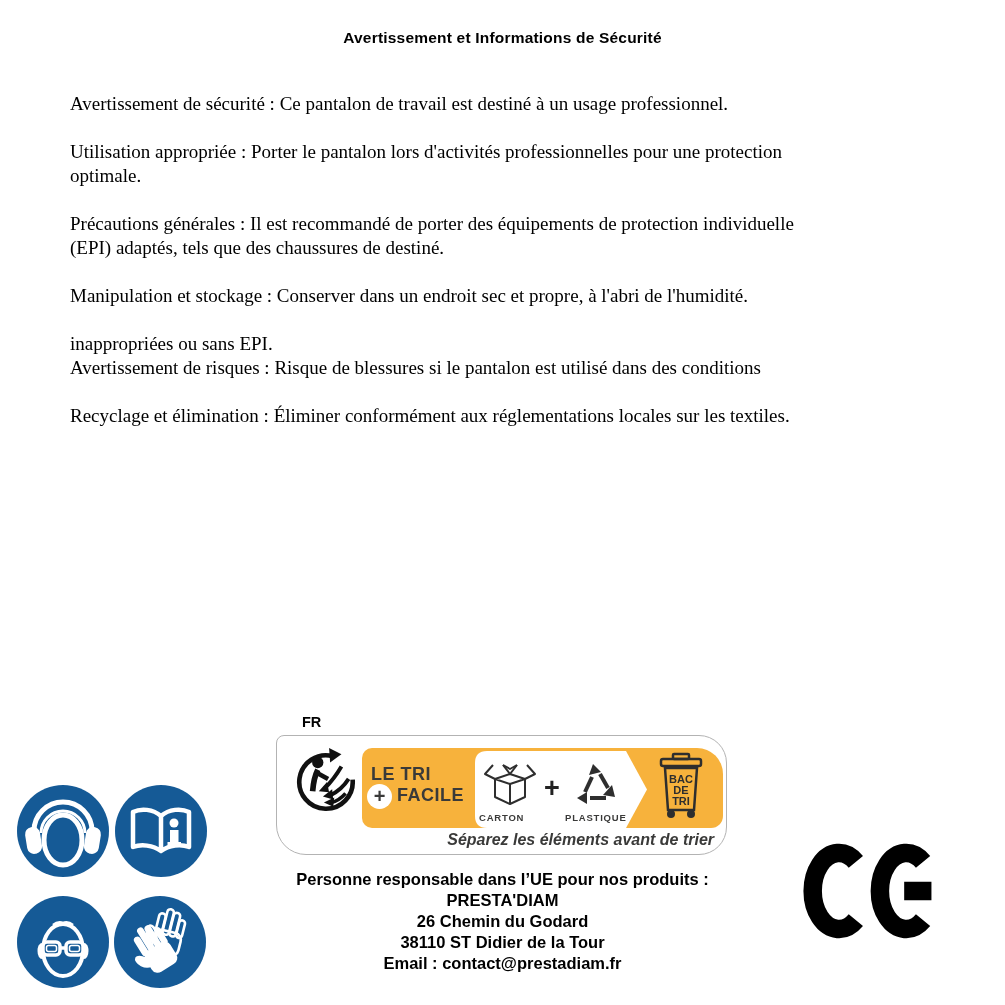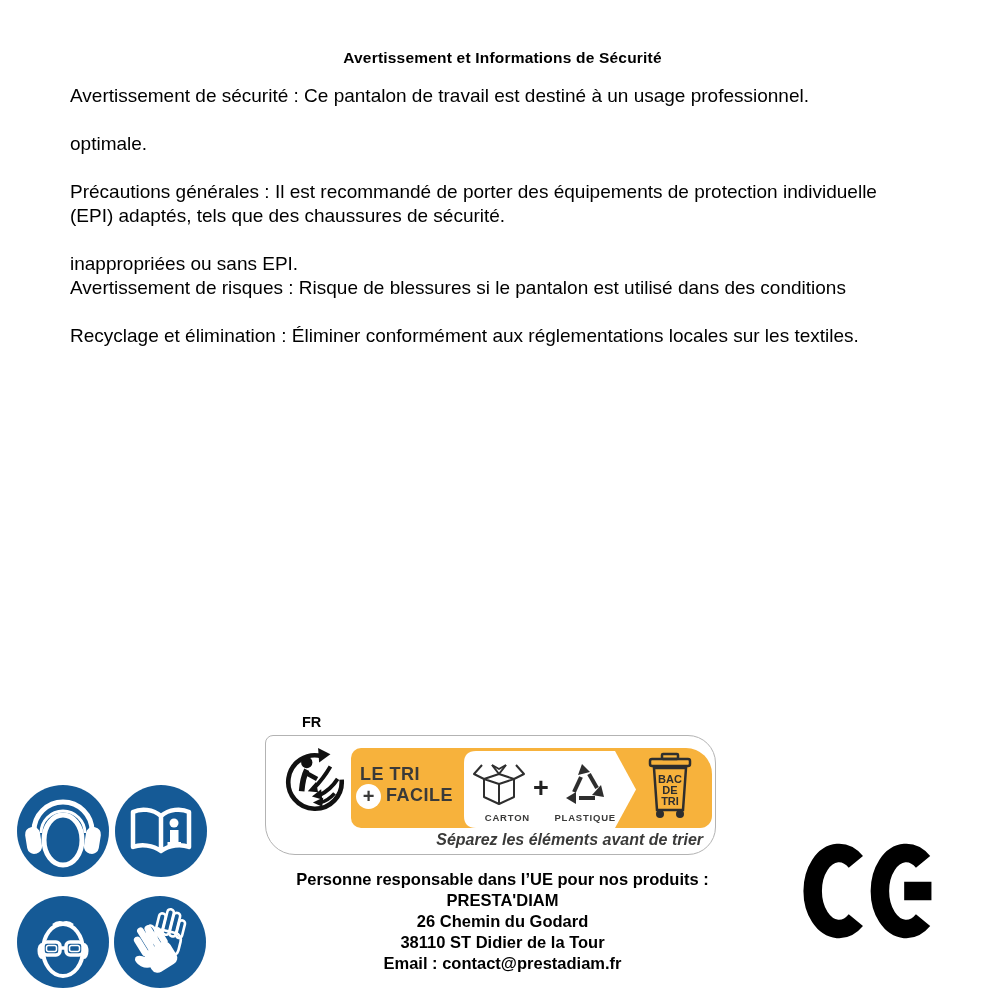--- a/index.html
+++ b/index.html
@@ -1,38 +1,38 @@
 <!DOCTYPE html>
 <html><head>
 <meta charset="utf-8">
 <style>
   html,body{margin:0;padding:0;background:#fff;}
   #page{position:relative;width:1005px;height:1005px;background:#fff;overflow:hidden;
         font-family:"Liberation Sans",sans-serif;color:#000;}
   .abs{position:absolute;}
   
-  #doc-title{left:0;top:29px;width:1005px;text-align:center;font-size:15.5px;font-weight:bold;letter-spacing:.2px;margin-top:20px;}
+  #doc-title{left:0;top:29px;width:1005px;text-align:center;font-size:15.5px;font-weight:bold;letter-spacing:.2px;}
   
   #body-text{left:70px;top:84px;width:880px;font-size:19px;line-height:24px;}
-  #body-text p{margin:0 0 24px 0;}
+  #body-text p{margin:8px 0 24px 0;font-family:Liberation Serif, serif;}
   #body-text .line{display:block;}
   
   #fr-code{left:278px;top:714px;font-size:14.5px;font-weight:bold;margin-left:24px;}
-  #tri-label{left:265px;top:735px;width:451px;height:120px;background:#fff;
+  #tri-label{left:276px;top:735px;width:451px;height:120px;background:#fff;
              border:1.5px solid #b3b3b3;border-radius:8px 28px 28px 30px;box-sizing:border-box;}
   #tri-yellow{left:85px;top:12px;width:361px;height:80px;background:#F7B23C;border-radius:10px 26px 12px 10px;}
   #triman{left:18px;top:9px;}
   #letri{left:94px;top:28px;font-size:18px;font-weight:900;color:#3a3a39;letter-spacing:.5px;}
   #plus-circle{left:90px;top:48px;width:25px;height:25px;background:#fff;border-radius:50%;
                text-align:center;line-height:25px;font-size:20px;font-weight:900;color:#3a3a39;}
   #facile{left:120px;top:49px;font-size:18px;font-weight:900;color:#3a3a39;letter-spacing:.5px;}
   #materials-panel{left:198px;top:15px;width:172px;height:77px;}
   #materials-panel .panel-bg{position:absolute;left:0;top:0;}
   .mat-icon{position:absolute;}
-  .mat-label{position:absolute;font-size:9.5px;font-weight:bold;color:#3a3a39;letter-spacing:.8px;text-align:right;}
+  .mat-label{position:absolute;font-size:9.5px;font-weight:bold;color:#3a3a39;letter-spacing:.8px;text-align:left;}
   #mat-plus{left:64px;top:22px;width:26px;text-align:center;font-size:27px;font-weight:900;color:#222;}
   #bin-icon{left:379px;top:16px;}
   #separez{right:12px;top:95px;font-size:16px;font-style:italic;font-weight:700;color:#3a3a39;}
   
   .picto{width:92px;height:92px;}
   
   #address{left:0;top:869px;width:1005px;text-align:center;font-size:16.5px;font-weight:bold;line-height:21px;}
   
   #ce{left:798px;top:842px;}
 </style>
@@ -41,25 +41,29 @@
 
 <div id="page">
 
   <div id="doc-title" class="abs">Avertissement et Informations de Sécurité</div>
 
   <div id="body-text" class="abs">
     <p>
         <span class="line">Avertissement de sécurité : Ce pantalon de travail est destiné à un usage professionnel.</span>
       </p>
     <p>
+        <span class="line">Utilisation appropriée : Porter le pantalon lors d'activités professionnelles pour une protection</span>
         <span class="line">optimale.</span>
       </p>
     <p>
         <span class="line">Précautions générales : Il est recommandé de porter des équipements de protection individuelle</span>
-        <span class="line">(EPI) adaptés, tels que des chaussures de sécurité.</span>
+        <span class="line">(EPI) adaptés, tels que des chaussures de destiné.</span>
+      </p>
+    <p>
+        <span class="line">Manipulation et stockage : Conserver dans un endroit sec et propre, à l'abri de l'humidité.</span>
       </p>
     <p>
         <span class="line">inappropriées ou sans EPI.</span>
         <span class="line">Avertissement de risques : Risque de blessures si le pantalon est utilisé dans des conditions</span>
       </p>
     <p>
         <span class="line">Recyclage et élimination : Éliminer conformément aux réglementations locales sur les textiles.</span>
       </p>
   </div>
 

